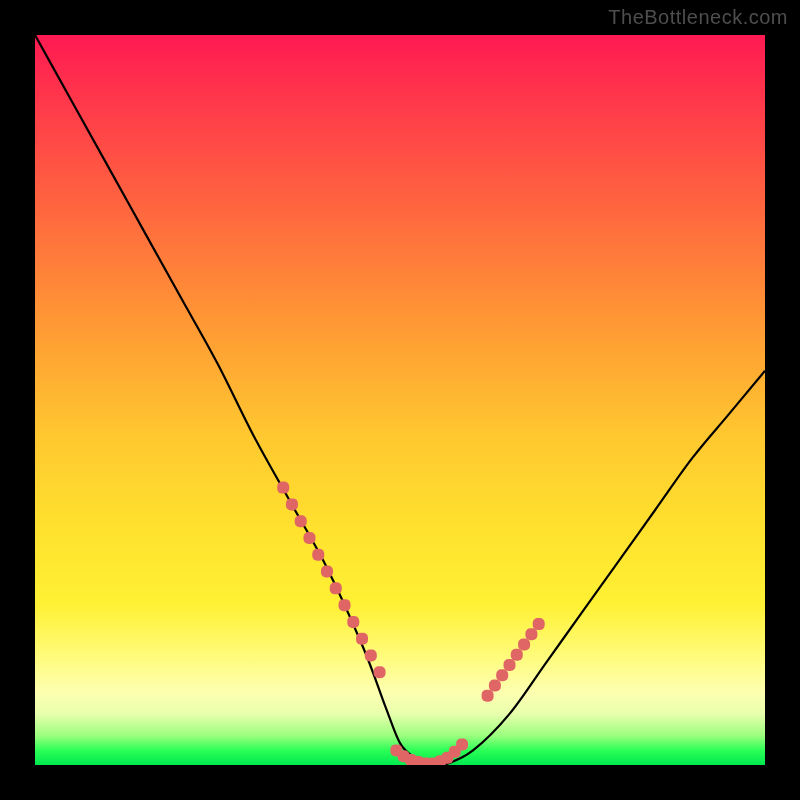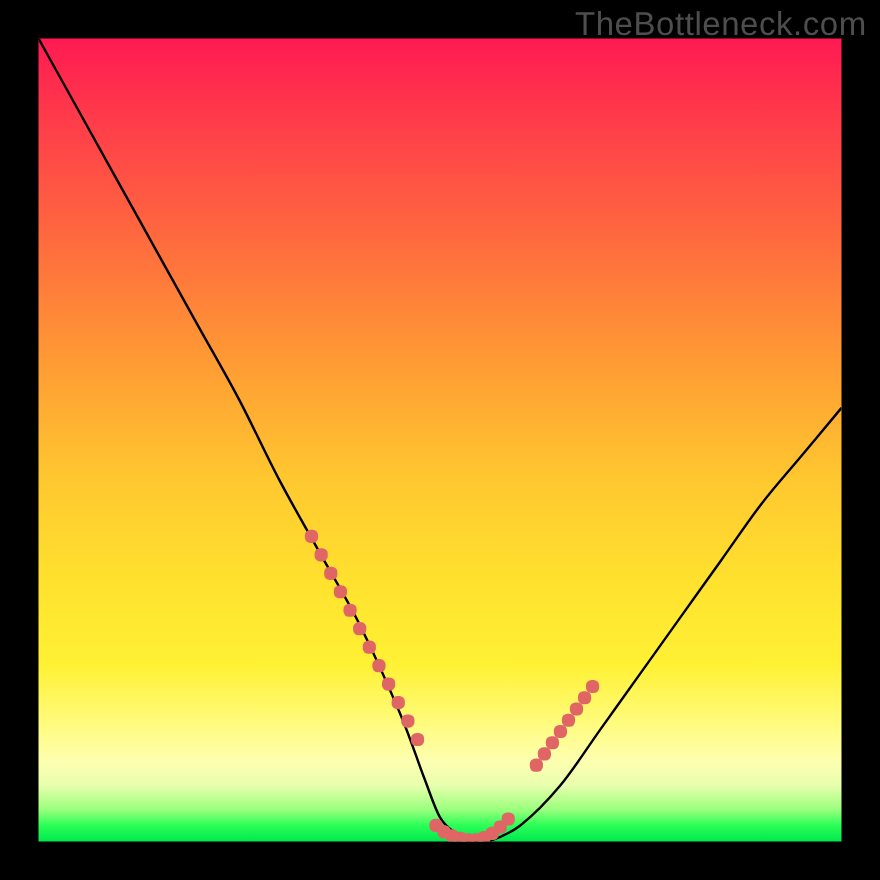--- a/index.html
+++ b/index.html
@@ -40,21 +40,21 @@
       #9bff7e 96%,
       #2bff56 98%,
       #00e84f 100%
     );
   }
   .watermark {
     position: absolute;
     top: 6px;
     right: 12px;
     color: #4e4e4e;
-    font-size: 30px;
+    font-size: 20px;
     font-weight: 400;
     letter-spacing: 0.5px;
     user-select: none;
   }
   svg.curve {
     position: absolute;
     left: 0;
     top: 0;
     width: 730px;
     height: 730px;

